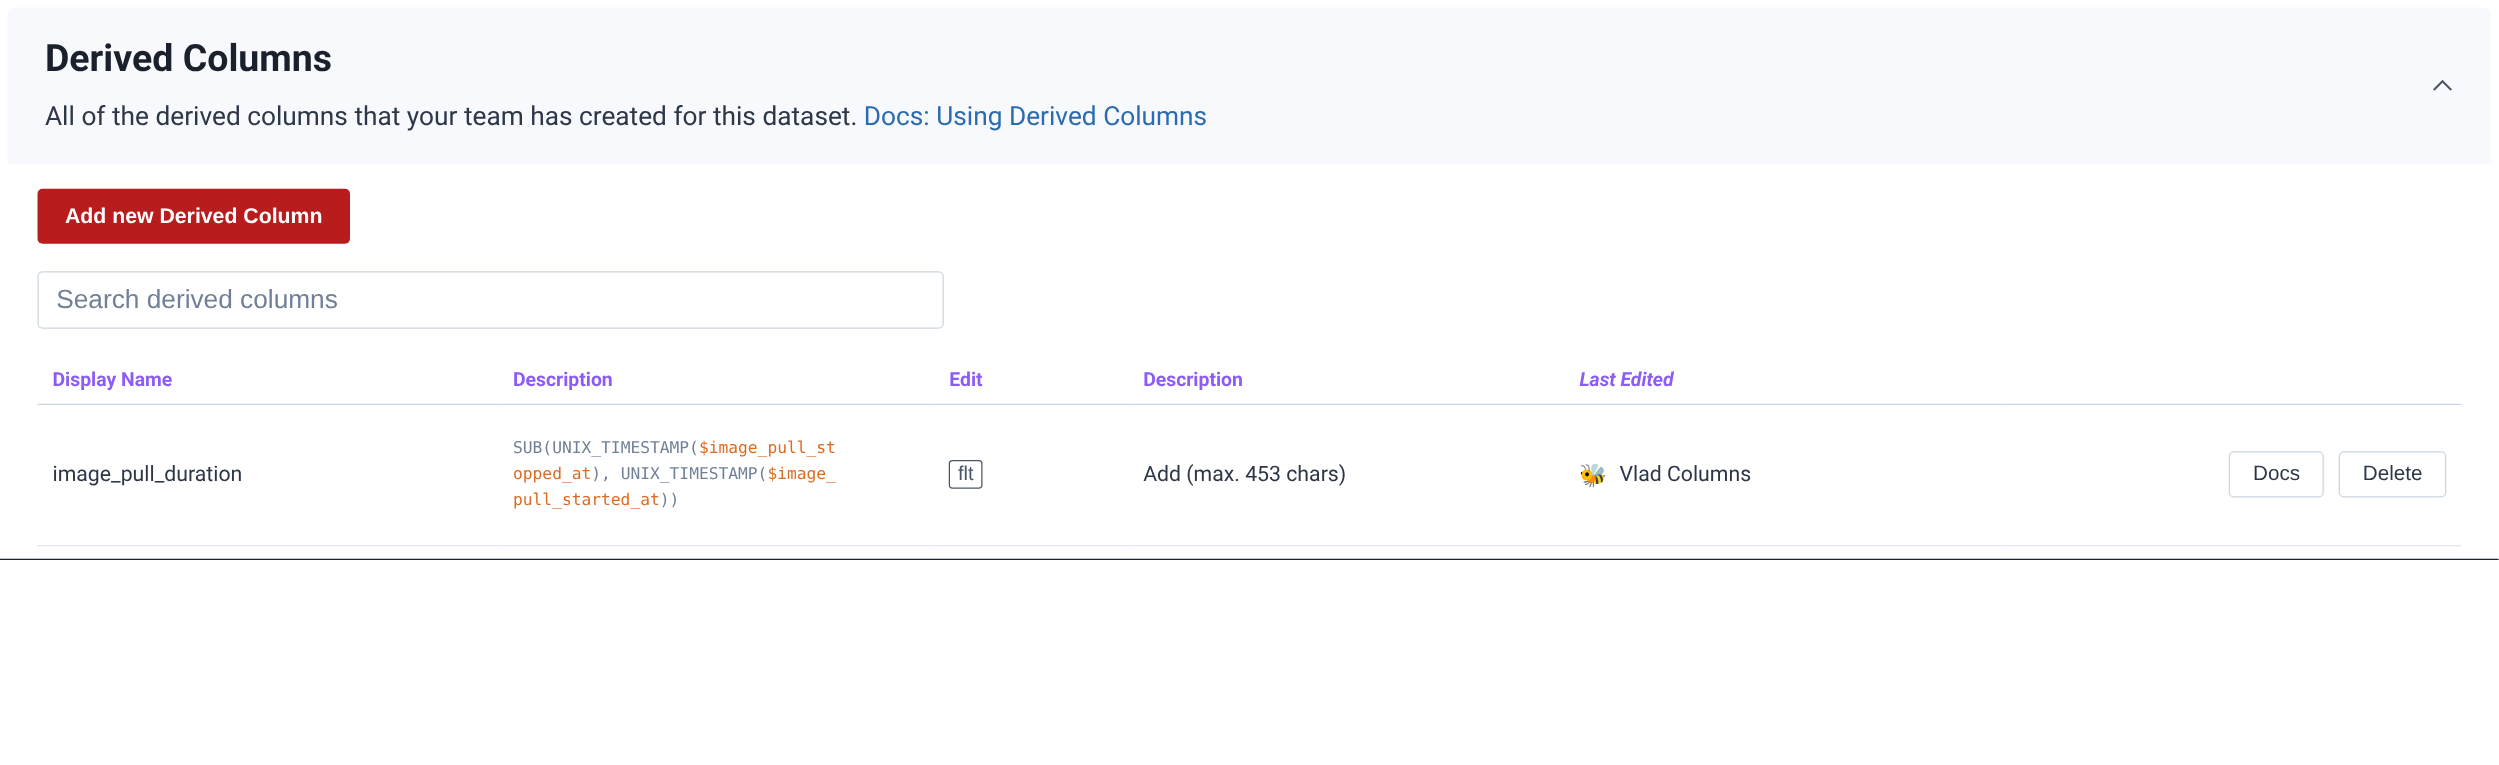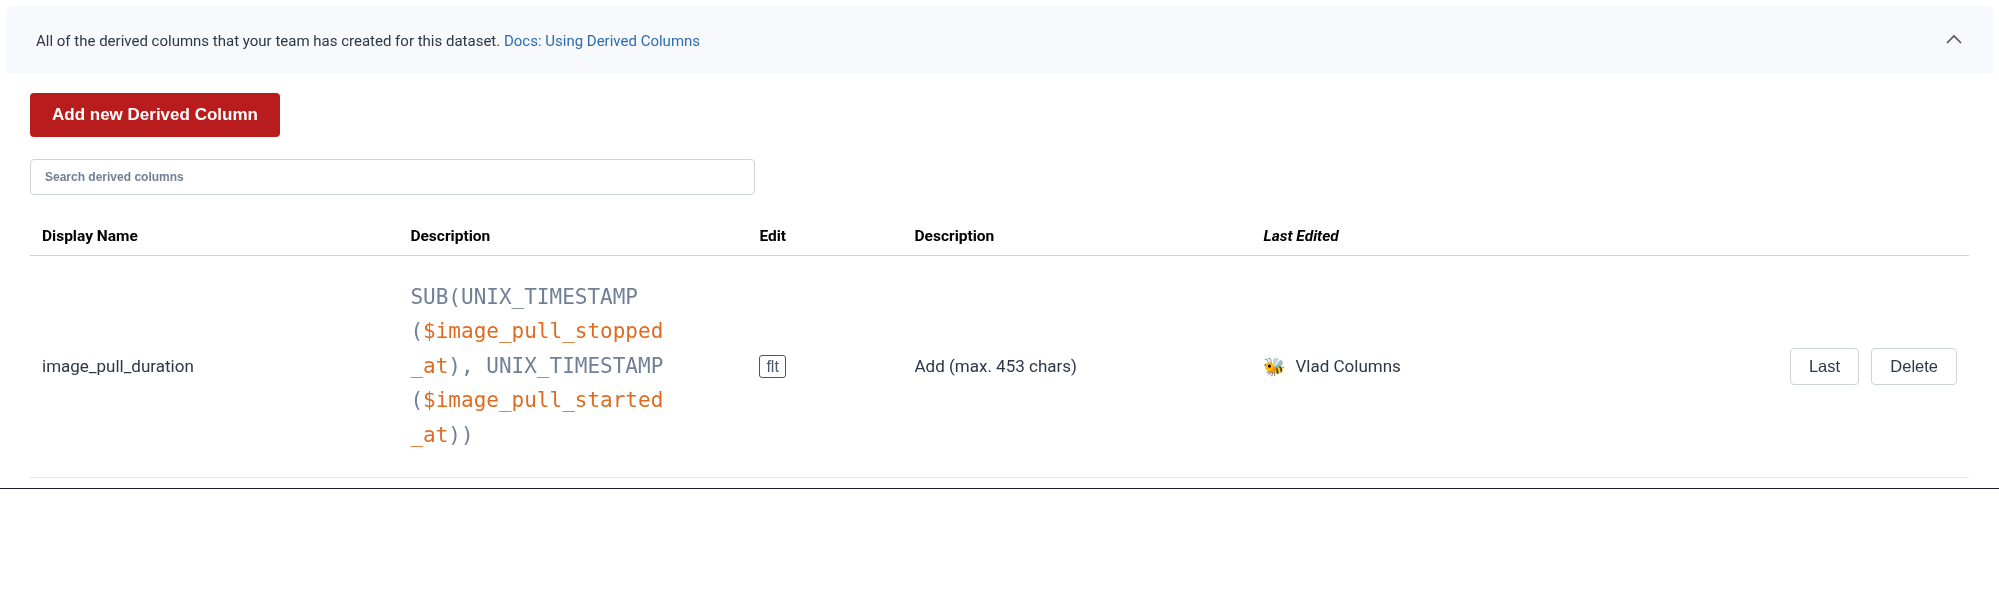--- a/index.html
+++ b/index.html
@@ -24,21 +24,21 @@
       border-radius: 6px 6px 0 0;
       margin: 6px 6px 0 6px;
     }
     .title {
       font-size: 30px;
       font-weight: 700;
       color: #1a202c;
       margin-bottom: 14px;
     }
     .subtitle {
-      font-size: 15px;
+      font-size: 21px;
       color: #2d3748;
       line-height: 1.5;
     }
     .docs-link {
       color: #2b6cb0;
       text-decoration: none;
       cursor: pointer;
     }
     .collapse-icon {
       position: absolute;
@@ -64,53 +64,52 @@
       border: none;
       border-radius: 4px;
       padding: 12px 22px;
       cursor: pointer;
       margin-bottom: 22px;
     }
     .search-input {
       width: 725px;
       max-width: 100%;
       padding: 10px 14px;
-      font-size: 12px;
+      font-size: 21px;
       border: 1px solid #cbd5e0;
       border-radius: 4px;
       color: #404040;
       outline: none;
       margin-bottom: 22px;
-      font-weight: bold;
     }
     .search-input::placeholder {
       color: #718096;
     }
     table {
       width: 100%;
       border-collapse: collapse;
     }
     th {
       text-align: left;
       font-weight: 700;
       font-size: 15.5px;
-      color: #000000;
+      color: #8b5cf6;
       padding: 10px 12px;
       border-bottom: 1px solid #cbd5e0;
     }
     td {
       padding: 24px 12px;
       vertical-align: middle;
       font-size: 17px;
       color: #2d3748;
       border-bottom: 1px solid #e2e8f0;
     }
     .expr {
       font-family: "SFMono-Regular", Menlo, Monaco, Consolas, monospace;
-      font-size: 21px;
+      font-size: 13px;
       line-height: 1.65;
       max-width: 260px;
       word-break: break-all;
       white-space: normal;
     }
     .expr .func { color: #718096; }
     .expr .paren { color: #718096; }
     .expr .var { color: #dd6b20; }
     .expr .comma { color: #718096; }
     .type-badge {
@@ -158,20 +157,21 @@
     .col-type { width: 8%; }
     .col-desc { width: 18%; }
     .col-edited { width: 18%; font-style: italic; }
     .col-actions { width: 19%; }
   </style>
 </head>
 <body>
 
 <div class="container">
   <div class="header-panel">
+    <h1 class="title">Derived Columns</h1>
     <p class="subtitle">
       <span>All of the derived columns that your team has created for this dataset. </span><a class="docs-link">Docs: Using Derived Columns</a>
     </p>
     <div class="collapse-icon">
       <svg width="16" height="10" viewBox="0 0 16 10" fill="none">
         <path d="M1 9 L8 2 L15 9" stroke="#4a5568" stroke-width="1.6" fill="none"></path>
       </svg>
     </div>
   </div>
 
@@ -203,20 +203,20 @@
           <td>
             <span class="desc-placeholder">Add (max. 453 chars)</span>
           </td>
           <td>
             <div class="user-cell">
               <span class="avatar">🐝</span>
               <span>Vlad Columns</span>
             </div>
           </td>
           <td class="actions">
-            <button class="action-btn">Last</button>
+            <button class="action-btn">Docs</button>
             <button class="action-btn">Delete</button>
           </td>
         </tr>
       </tbody>
     </table>
   </div>
 </div>
 
 </body></html>

